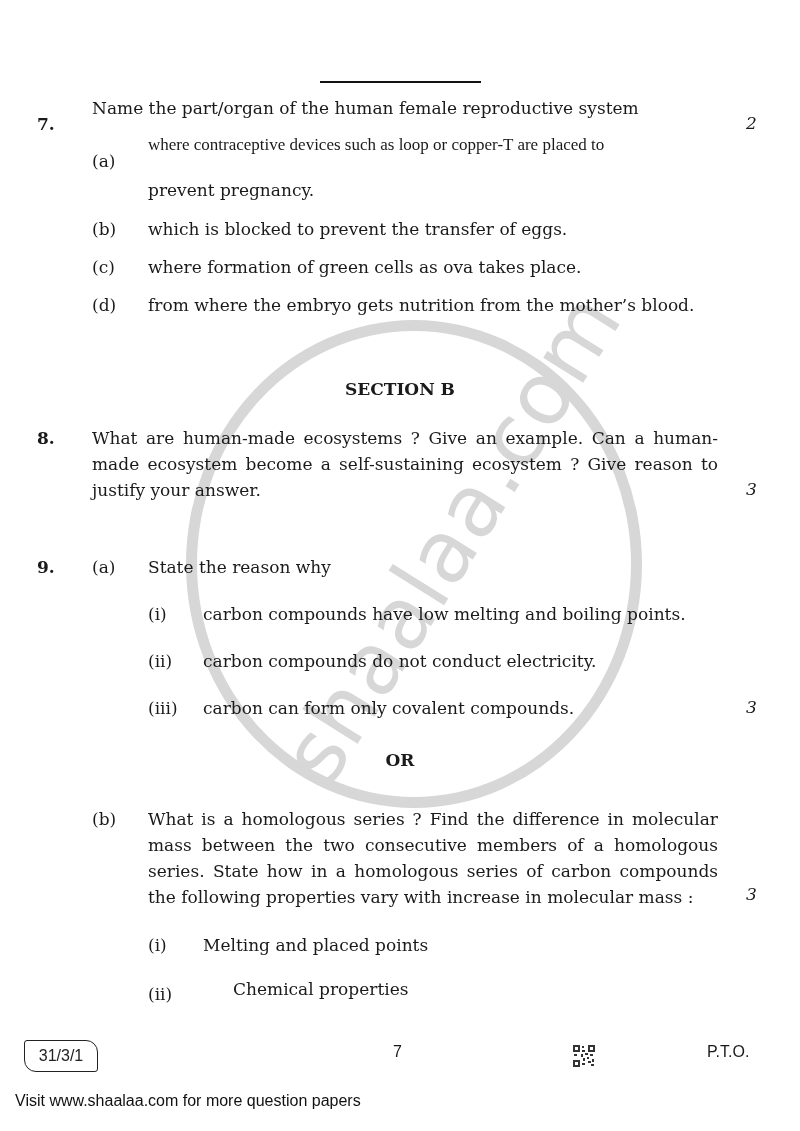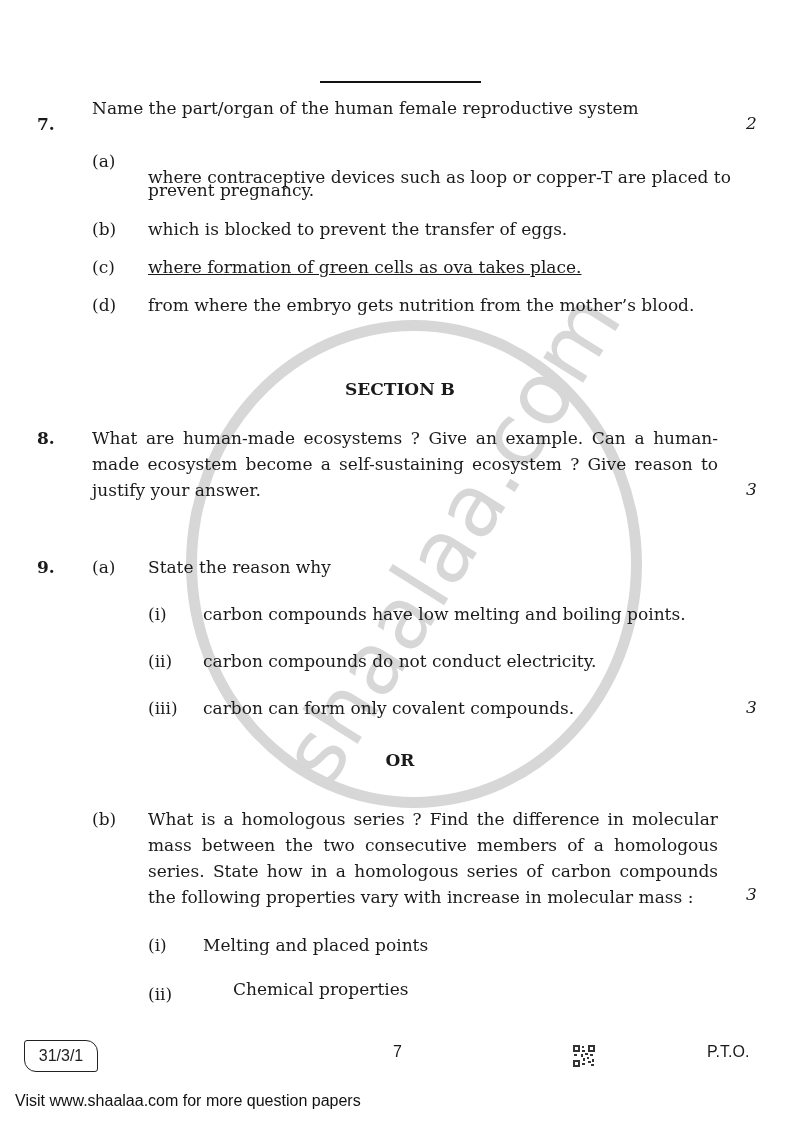--- a/index.html
+++ b/index.html
@@ -53,28 +53,28 @@
   <div class="wm-text">shaalaa.com</div>
 
   <div class="content">
     <div class="rule"></div>
 
     <span class="txt qnum" style="left:37px; top:111px;">7.</span>
     <span class="txt" style="left:92px; top:95px;">Name the part/organ of the human female reproductive system</span>
     <span class="marks" style="top:113px;">2</span>
 
     <span class="txt" style="left:92px; top:148px;">(a)</span>
-    <span class="txt" style="left:148px; top:164px;">where contraceptive devices such as loop or copper-T are placed to</span>
+    <span class="txt" style="left:148px; top:132px;font-family:Liberation Serif, serif;">where contraceptive devices such as loop or copper-T are placed to</span>
     <span class="txt" style="left:148px; top:177px;text-align:center;">prevent pregnancy.</span>
 
     <span class="txt" style="left:92px; top:216px;">(b)</span>
     <span class="txt" style="left:148px; top:216px;">which is blocked to prevent the transfer of eggs.</span>
 
     <span class="txt" style="left:92px; top:254px;">(c)</span>
-    <span class="txt" style="left:148px; top:254px;text-decoration:underline;">where formation of green cells as ova takes place.</span>
+    <span class="txt" style="left:148px; top:254px;">where formation of green cells as ova takes place.</span>
 
     <span class="txt" style="left:92px; top:292px;">(d)</span>
     <span class="txt" style="left:148px; top:292px;">from where the embryo gets nutrition from the mother’s blood.</span>
 
     <div class="heading" style="top:379px;">SECTION B</div>
 
     <span class="txt qnum" style="left:37px; top:425px;">8.</span>
     <div class="para" style="left:92px; top:425px; width:626px;">What are human-made ecosystems ? Give an example. Can a human-made ecosystem become a self-sustaining ecosystem ? Give reason to justify your answer.</div>
     <span class="marks" style="top:479px;">3</span>
 

